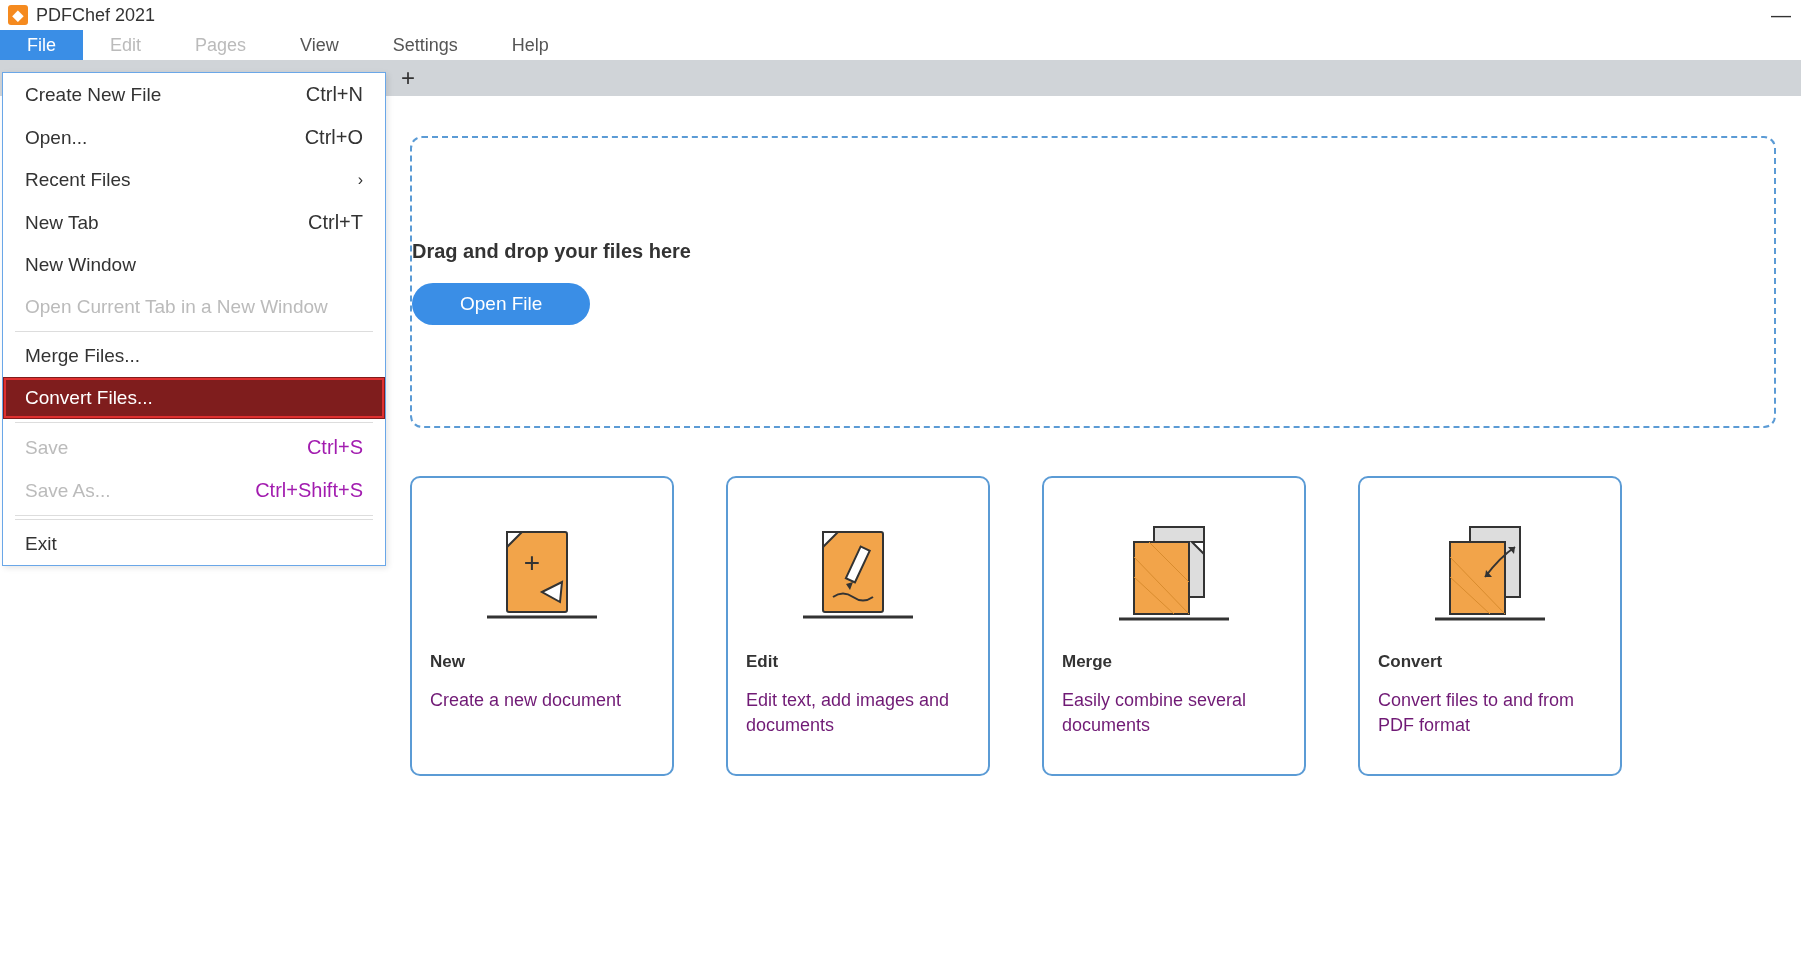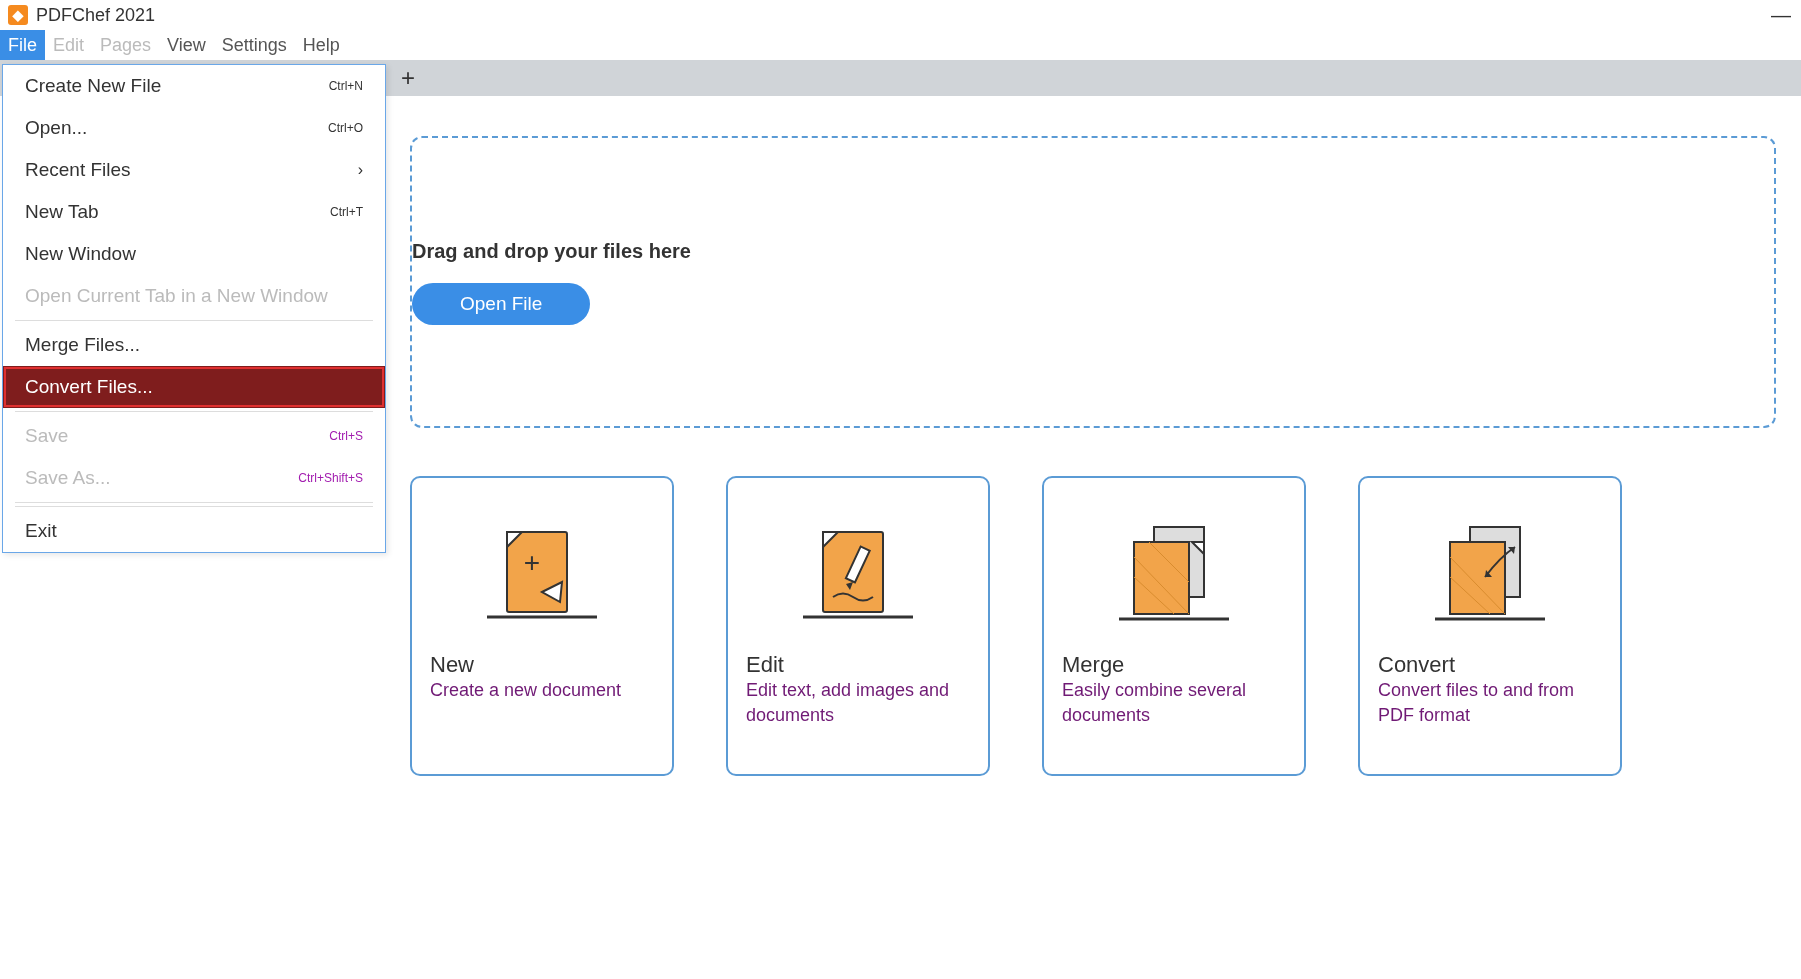--- a/index.html
+++ b/index.html
@@ -40,21 +40,21 @@
   }
   .menu-bar {
     height: 30px;
     display: flex;
     align-items: stretch;
     background: #fff;
     border-bottom: 0px solid #ddd;
     font-size: 18px;
   }
   .menu-bar .menu-item {
-    padding: 3px 8px;
+    padding: 3px 27px;
     color: #555;
     display: flex;
     align-items: center;
     cursor: pointer;
   }
   .menu-bar .menu-item.active {
     background: #3a8ee6;
     color: #fff;
   }
   .menu-bar .menu-item.disabled {
@@ -130,34 +130,34 @@
     flex-direction:column;
   }
   .card .icon-area {
     height: 140px;
     display:flex;
     align-items:flex-end;
     justify-content:center;
     margin-bottom: 20px;
   }
   .card h3 {
-    font-size: 22px;
-    font-weight: 400;
-    color: #333;
-    margin-bottom: 0;
+    font-size: 17px;
+    font-weight: 700;
+    color: #333;
+    margin-bottom: 16px;
   }
   .card p {
     font-size: 18px;
     color: #701a75;
     line-height: 1.4;
   }
   
   .file-dropdown {
     position: absolute;
-    top: 64px;
+    top: 72px;
     left: 2px;
     width: 384px;
     background: #fff;
     border: 1px solid #6aa7e8;
     box-shadow: 2px 2px 6px rgba(0,0,0,0.1);
     z-index: 100;
     font-size: 19px;
   }
   .file-dropdown .dd-item {
     display: flex;
@@ -174,21 +174,21 @@
   }
   .file-dropdown .dd-item.highlight.red-outline {
     outline: 2px solid #e03030;
     outline-offset: -3px;
   }
   .file-dropdown .dd-sep {
     height: 1px;
     background: #ddd;
     margin: 3px 12px;
   }
-  .shortcut { color: inherit; font-size: 12px; }
+  .shortcut { color: inherit; font-size: 20px; }
   .dd-item.disabled .shortcut{ color:#a21caf;}
   .submenu-arrow { font-size: 16px; }
   svg { display:block; }
 </style>
 </head>
 <body>
 
 <div class="title-bar">
   <div class="app-icon">◆</div>
   <span>PDFChef 2021</span>

